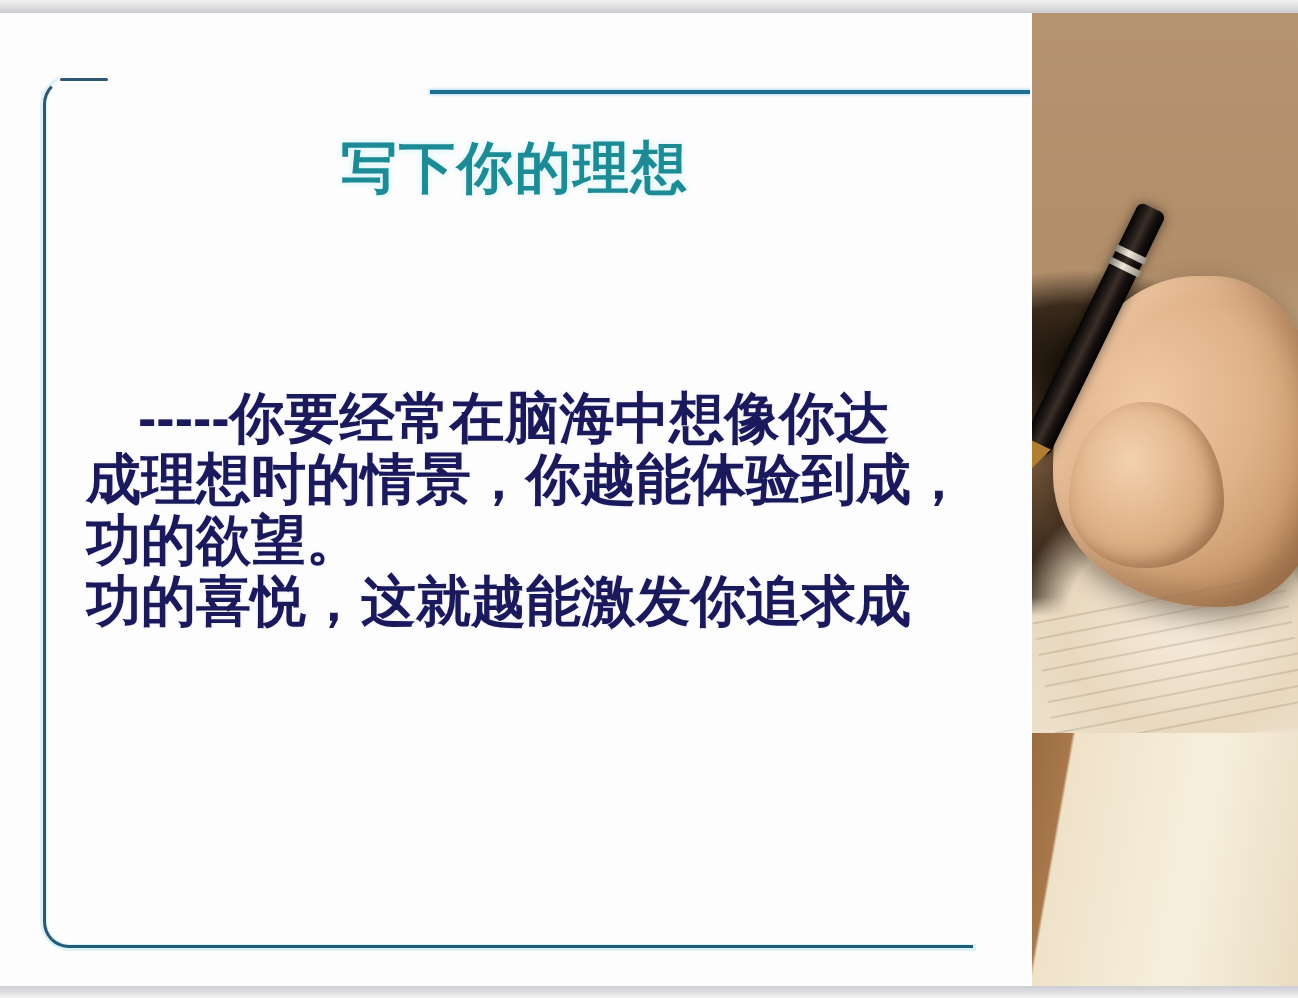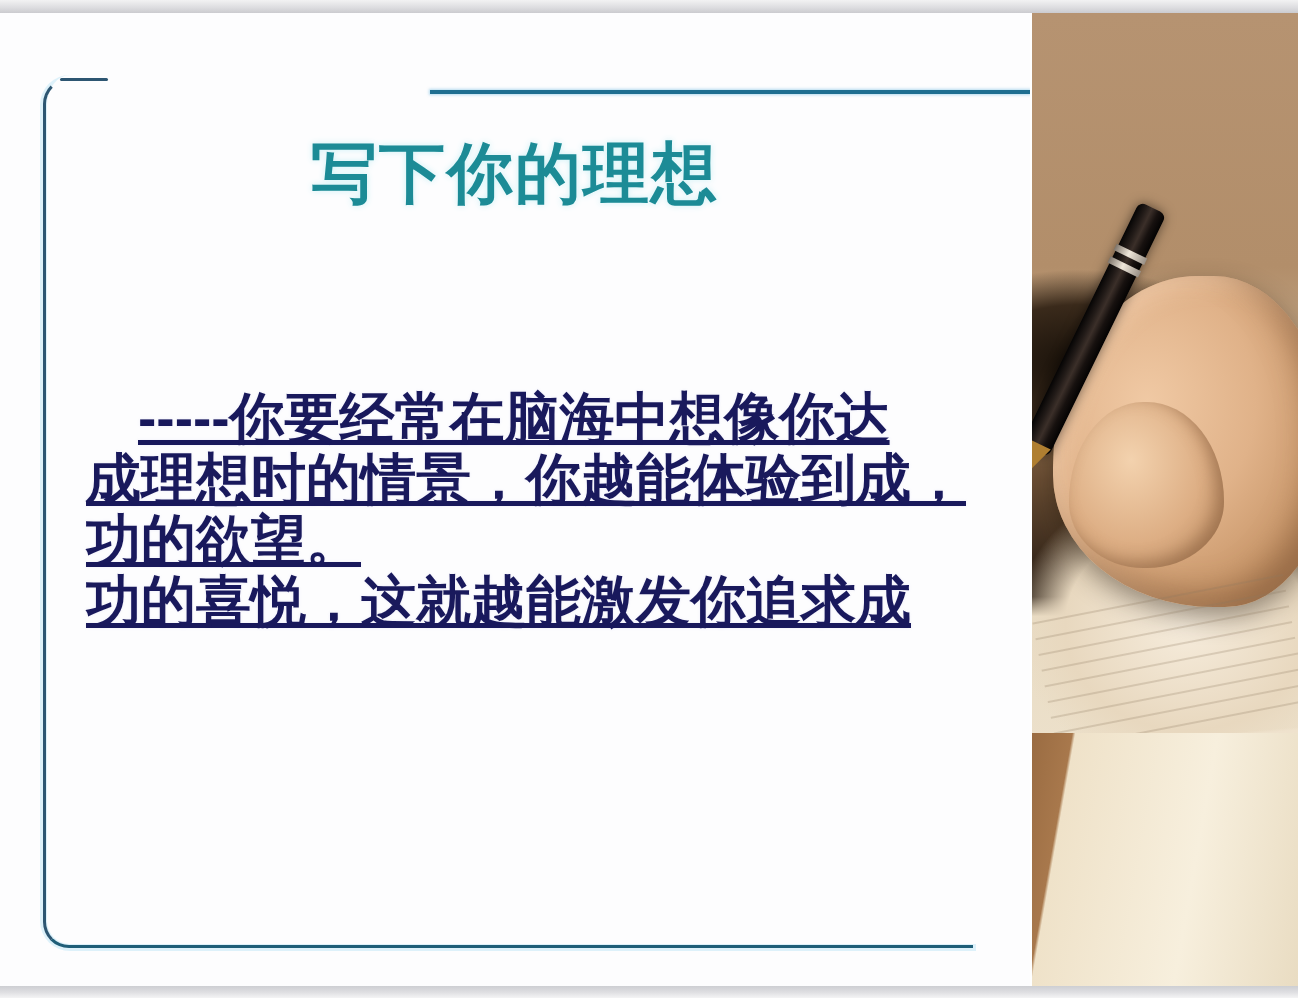--- a/index.html
+++ b/index.html
@@ -88,21 +88,21 @@
     pointer-events: none;
   }
 
   
   .slide-title {
     position: absolute;
     left: 60px;
     top: 125px;
     width: 910px;
     text-align: center;
-    font-size: 66px;
+    font-size: 56px;
     font-weight: bold;
     line-height: 1.08;
     letter-spacing: 2px;
     color: #1c8b96;
     text-shadow: 0 0 6px rgba(200,240,245,0.95),
                  1px 1px 0 rgba(255,255,255,0.7);
     white-space: nowrap;
   }
 
   
@@ -111,21 +111,21 @@
     left: 86px;
     top: 375px;
     width: 880px;
     color: #19195c;
     font-size: 55px;
     font-weight: bold;
     line-height: 1.11;
     letter-spacing: 0px;
     text-shadow: 0 0 3px rgba(235,235,250,0.9);
   }
-  .slide-body .line { display: block; white-space: nowrap; text-decoration: underline; }
+  .slide-body .line { display: block; white-space: nowrap; }
   .slide-body .line.first { text-indent: 52px; }
 
   
   .photo-panel {
     position: absolute;
     left: 1030px;
     top: 13px;
     width: 268px;
     height: 973px;
     overflow: hidden;

